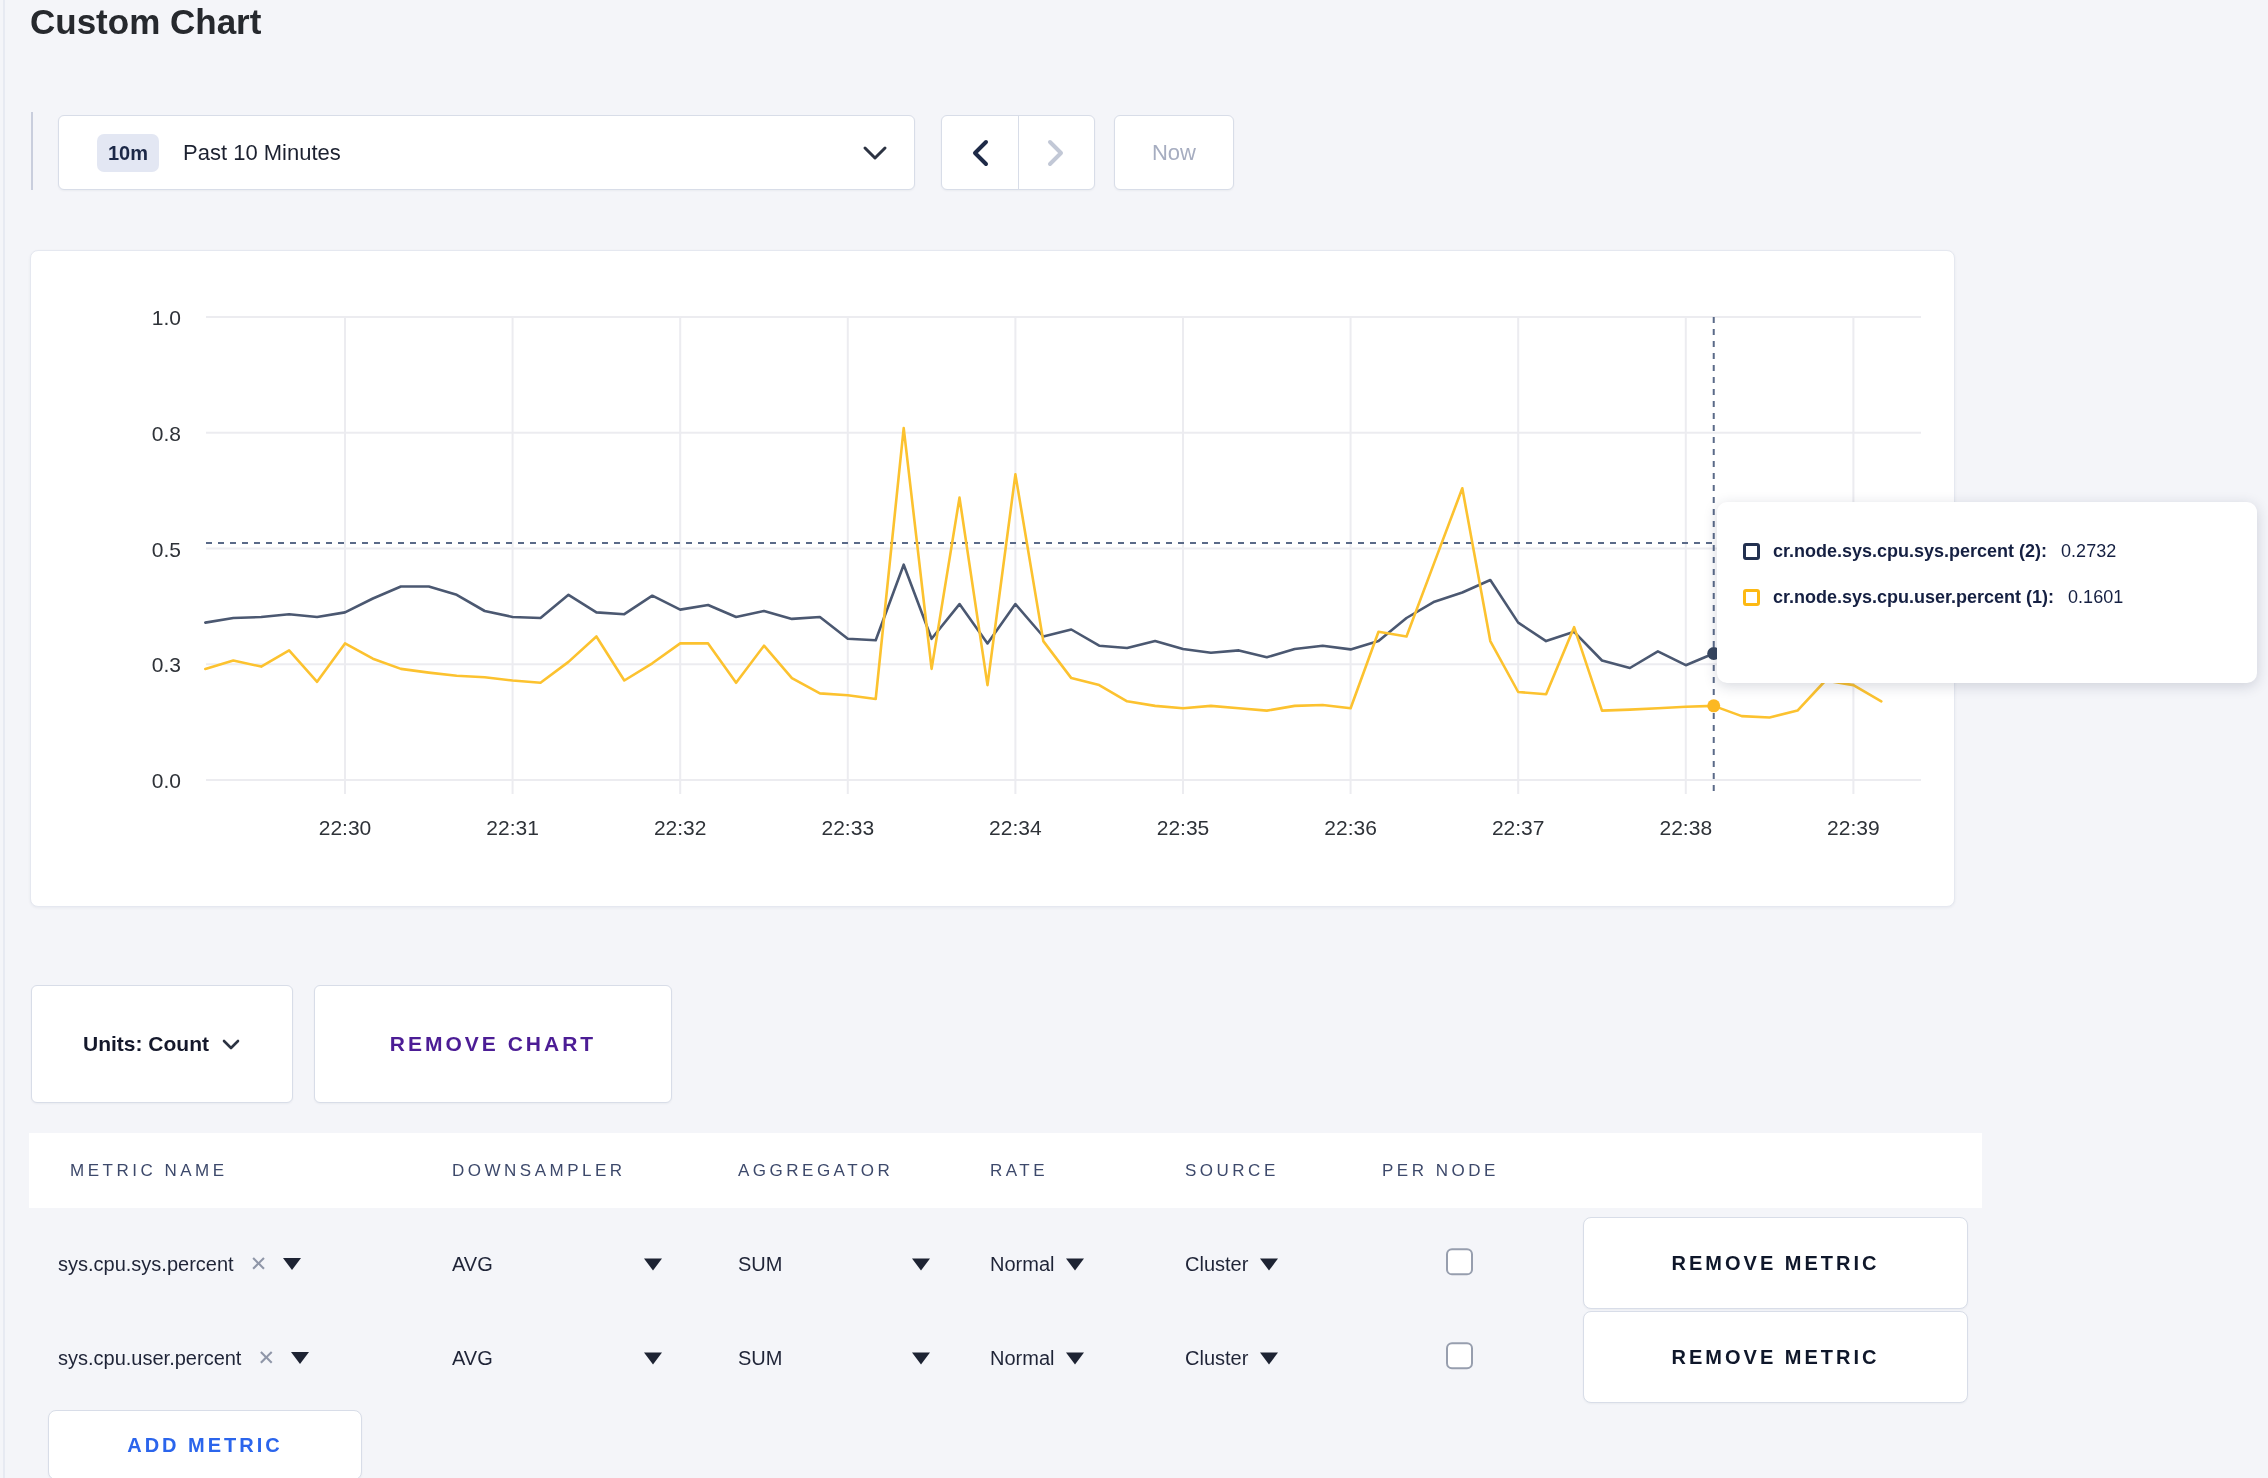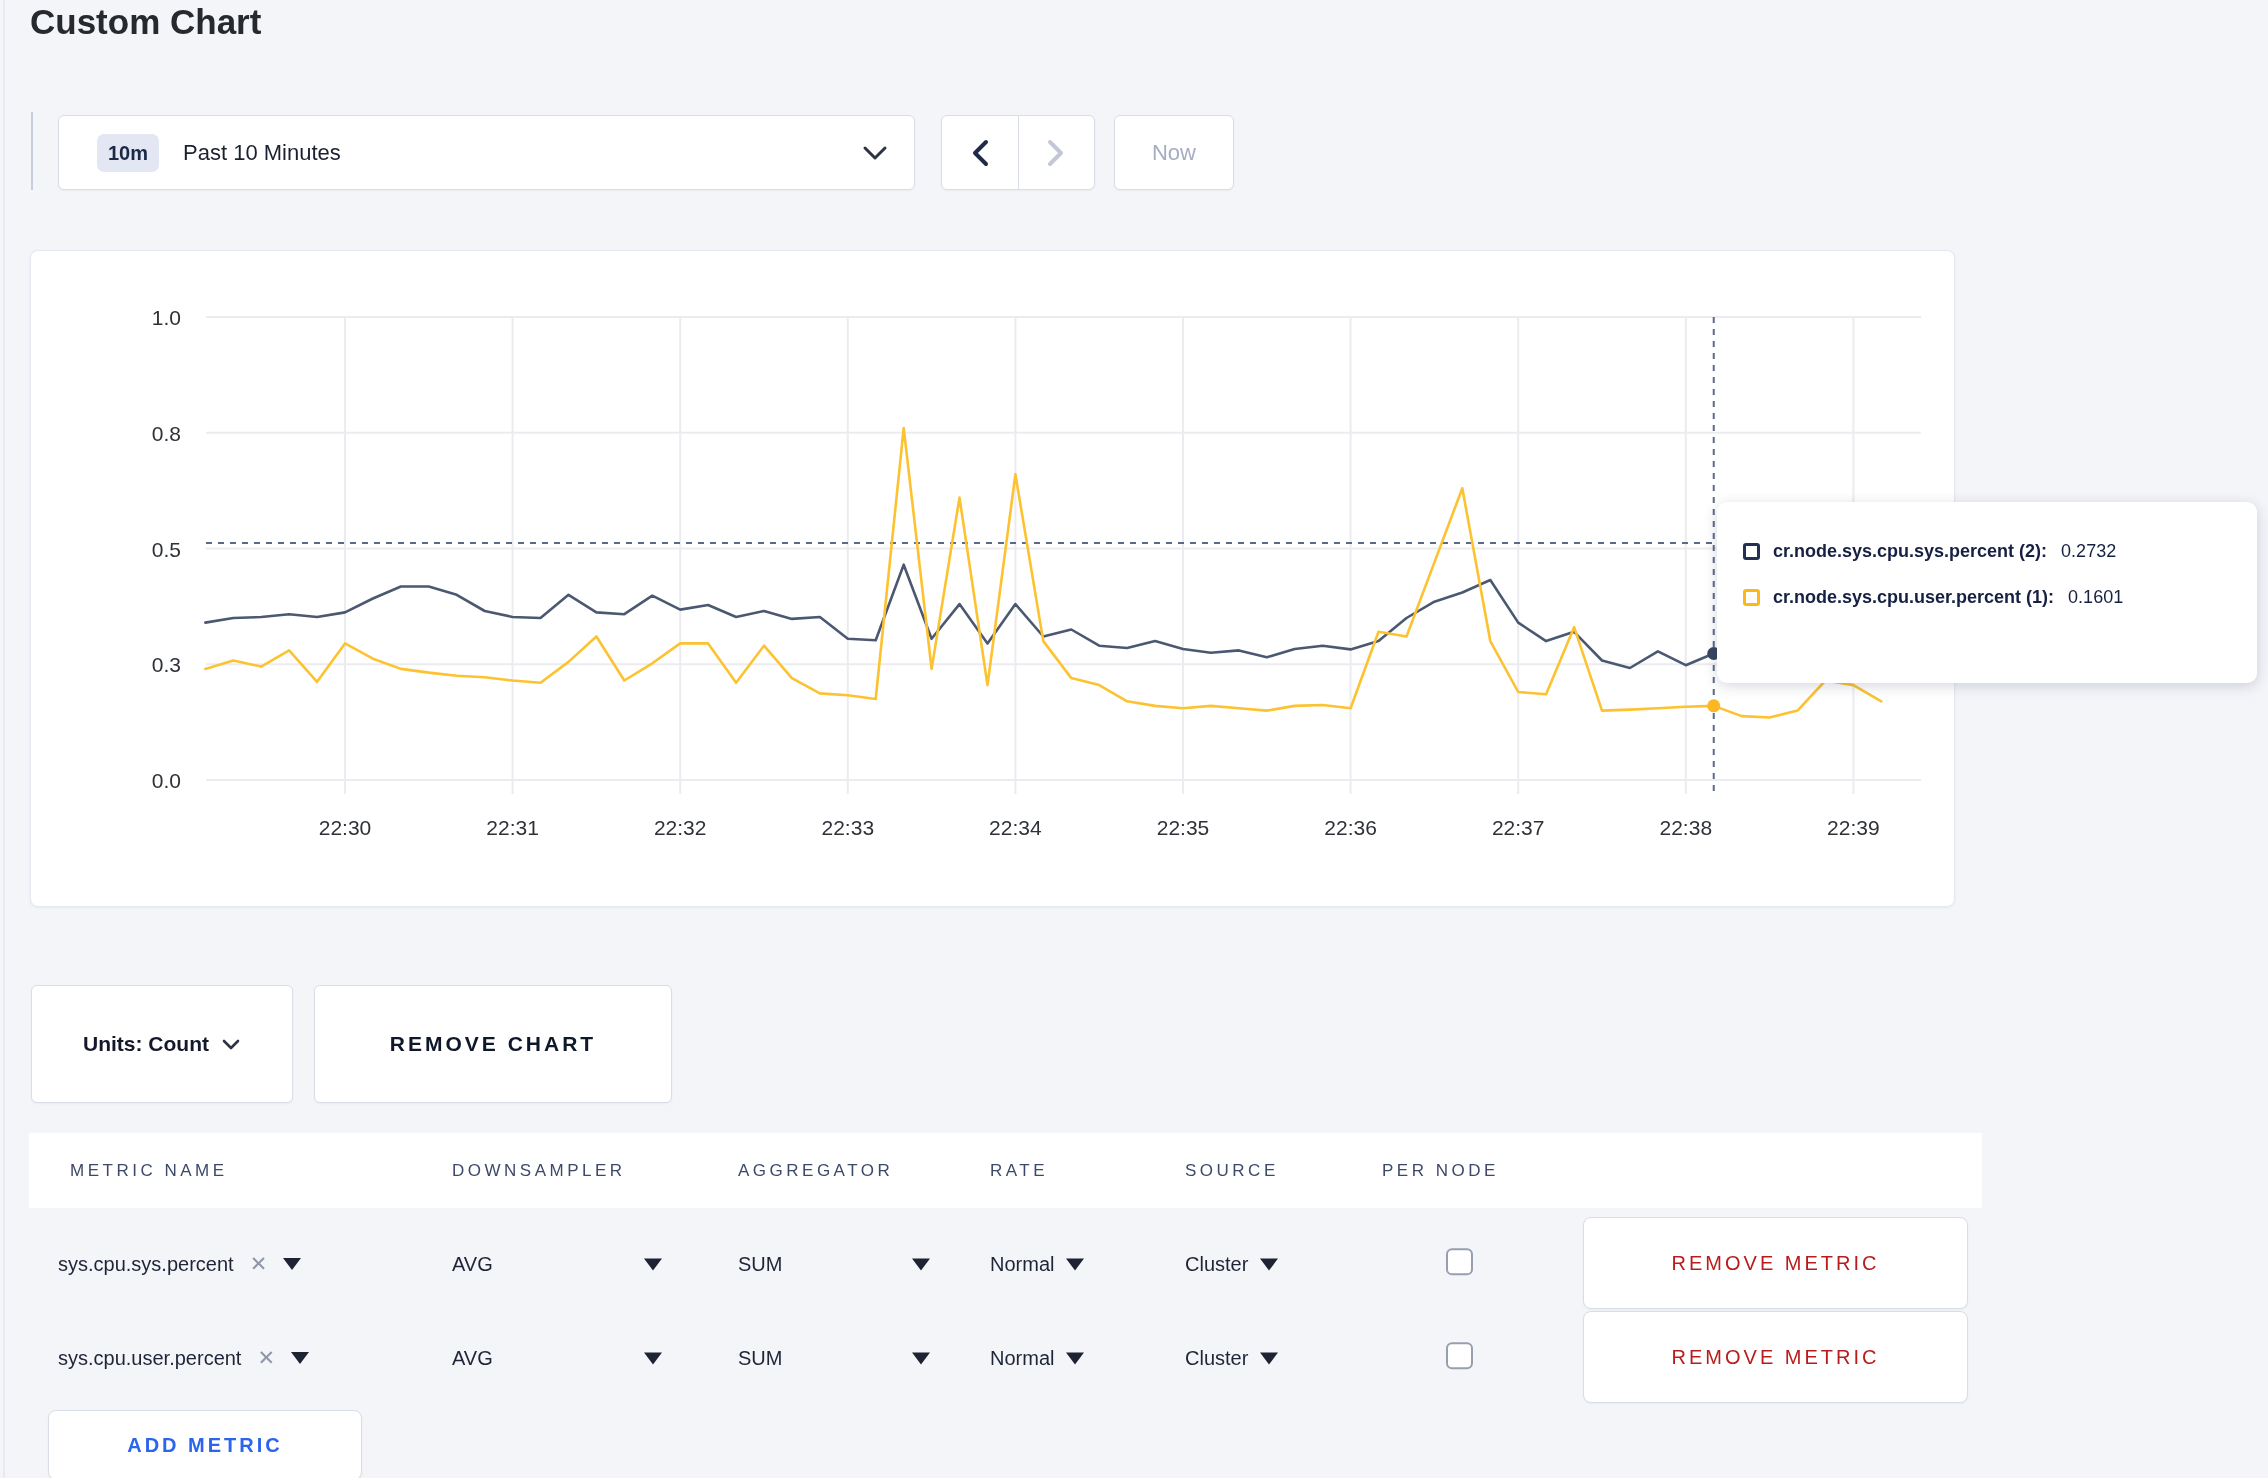--- a/index.html
+++ b/index.html
@@ -41,38 +41,38 @@
   .tt-row{display:flex;align-items:center;height:46px;font-size:18px;color:#152042;}
   .tt-time-label{font-weight:bold;margin-left:28px;}
   .tt-time-value{margin-left:14px;}
   .tt-swatch{width:17px;height:17px;border-radius:3px;background:#fff;flex:0 0 auto;margin-right:13px;}
   .tt-name{font-weight:bold;}
   .tt-val{margin-left:14px;}
 
   
   .btn-units{left:31px;top:985px;width:262px;height:118px;font-size:21px;font-weight:bold;color:#14182b;gap:12px;}
   .btn-remove-chart{left:314px;top:985px;width:358px;height:118px;font-size:21px;font-weight:600;
-       letter-spacing:3px;color:#0f172a;}
+       letter-spacing:3px;color:#4c1d95;}
 
   
   .mtable{position:absolute;left:29px;top:1133px;width:1953px;}
   .mhead{position:relative;height:75px;background:#fff;}
   .mhead span{position:absolute;top:50%;transform:translateY(-50%);font-size:17px;letter-spacing:3.5px;
        font-weight:500;color:#3d496b;white-space:nowrap;}
   .mrow{position:relative;height:94px;}
   .mrow:first-of-type{margin-top:9px;}
   .cell{position:absolute;top:50%;transform:translateY(-50%);display:flex;align-items:center;
        font-size:20px;color:#1f2437;white-space:nowrap;}
   .x-icon{color:#8f96a8;font-size:21px;margin-left:16px;}
   .tri{width:0;height:0;border-left:9px solid transparent;border-right:9px solid transparent;
        border-top:12px solid #1d2333;display:inline-block;margin-left:16px;}
   .checkbox{position:absolute;left:1417px;top:50%;transform:translateY(-58%);width:27px;height:27px;
        background:#fff;border:2px solid #979eae;border-radius:6px;cursor:pointer;}
-  .btn-remove-metric{left:1554px;top:0;width:385px;height:92px;font-size:20px;font-weight:400;
-       letter-spacing:3px;color:#b91c1c;border-radius:8px;}
+  .btn-remove-metric{left:1554px;top:0;width:385px;height:92px;font-size:20px;font-weight:700;
+       letter-spacing:3px;color:#0f172a;border-radius:8px;}
   .btn-add-metric{position:relative;display:flex;align-items:center;justify-content:center;
        margin:5px 0 0 19px;width:314px;height:70px;background:#fff;border:1px solid #d8dde8;border-radius:8px;
        font-size:20px;font-weight:600;letter-spacing:3px;color:#2b65ec;cursor:pointer;box-shadow:0 1px 2px rgba(44,56,88,.05);}
 </style>
 </head>
 <body>
 
 <div class="page">
   <div class="left-edge"></div>
   <h1 class="page-title">Custom Chart</h1>

